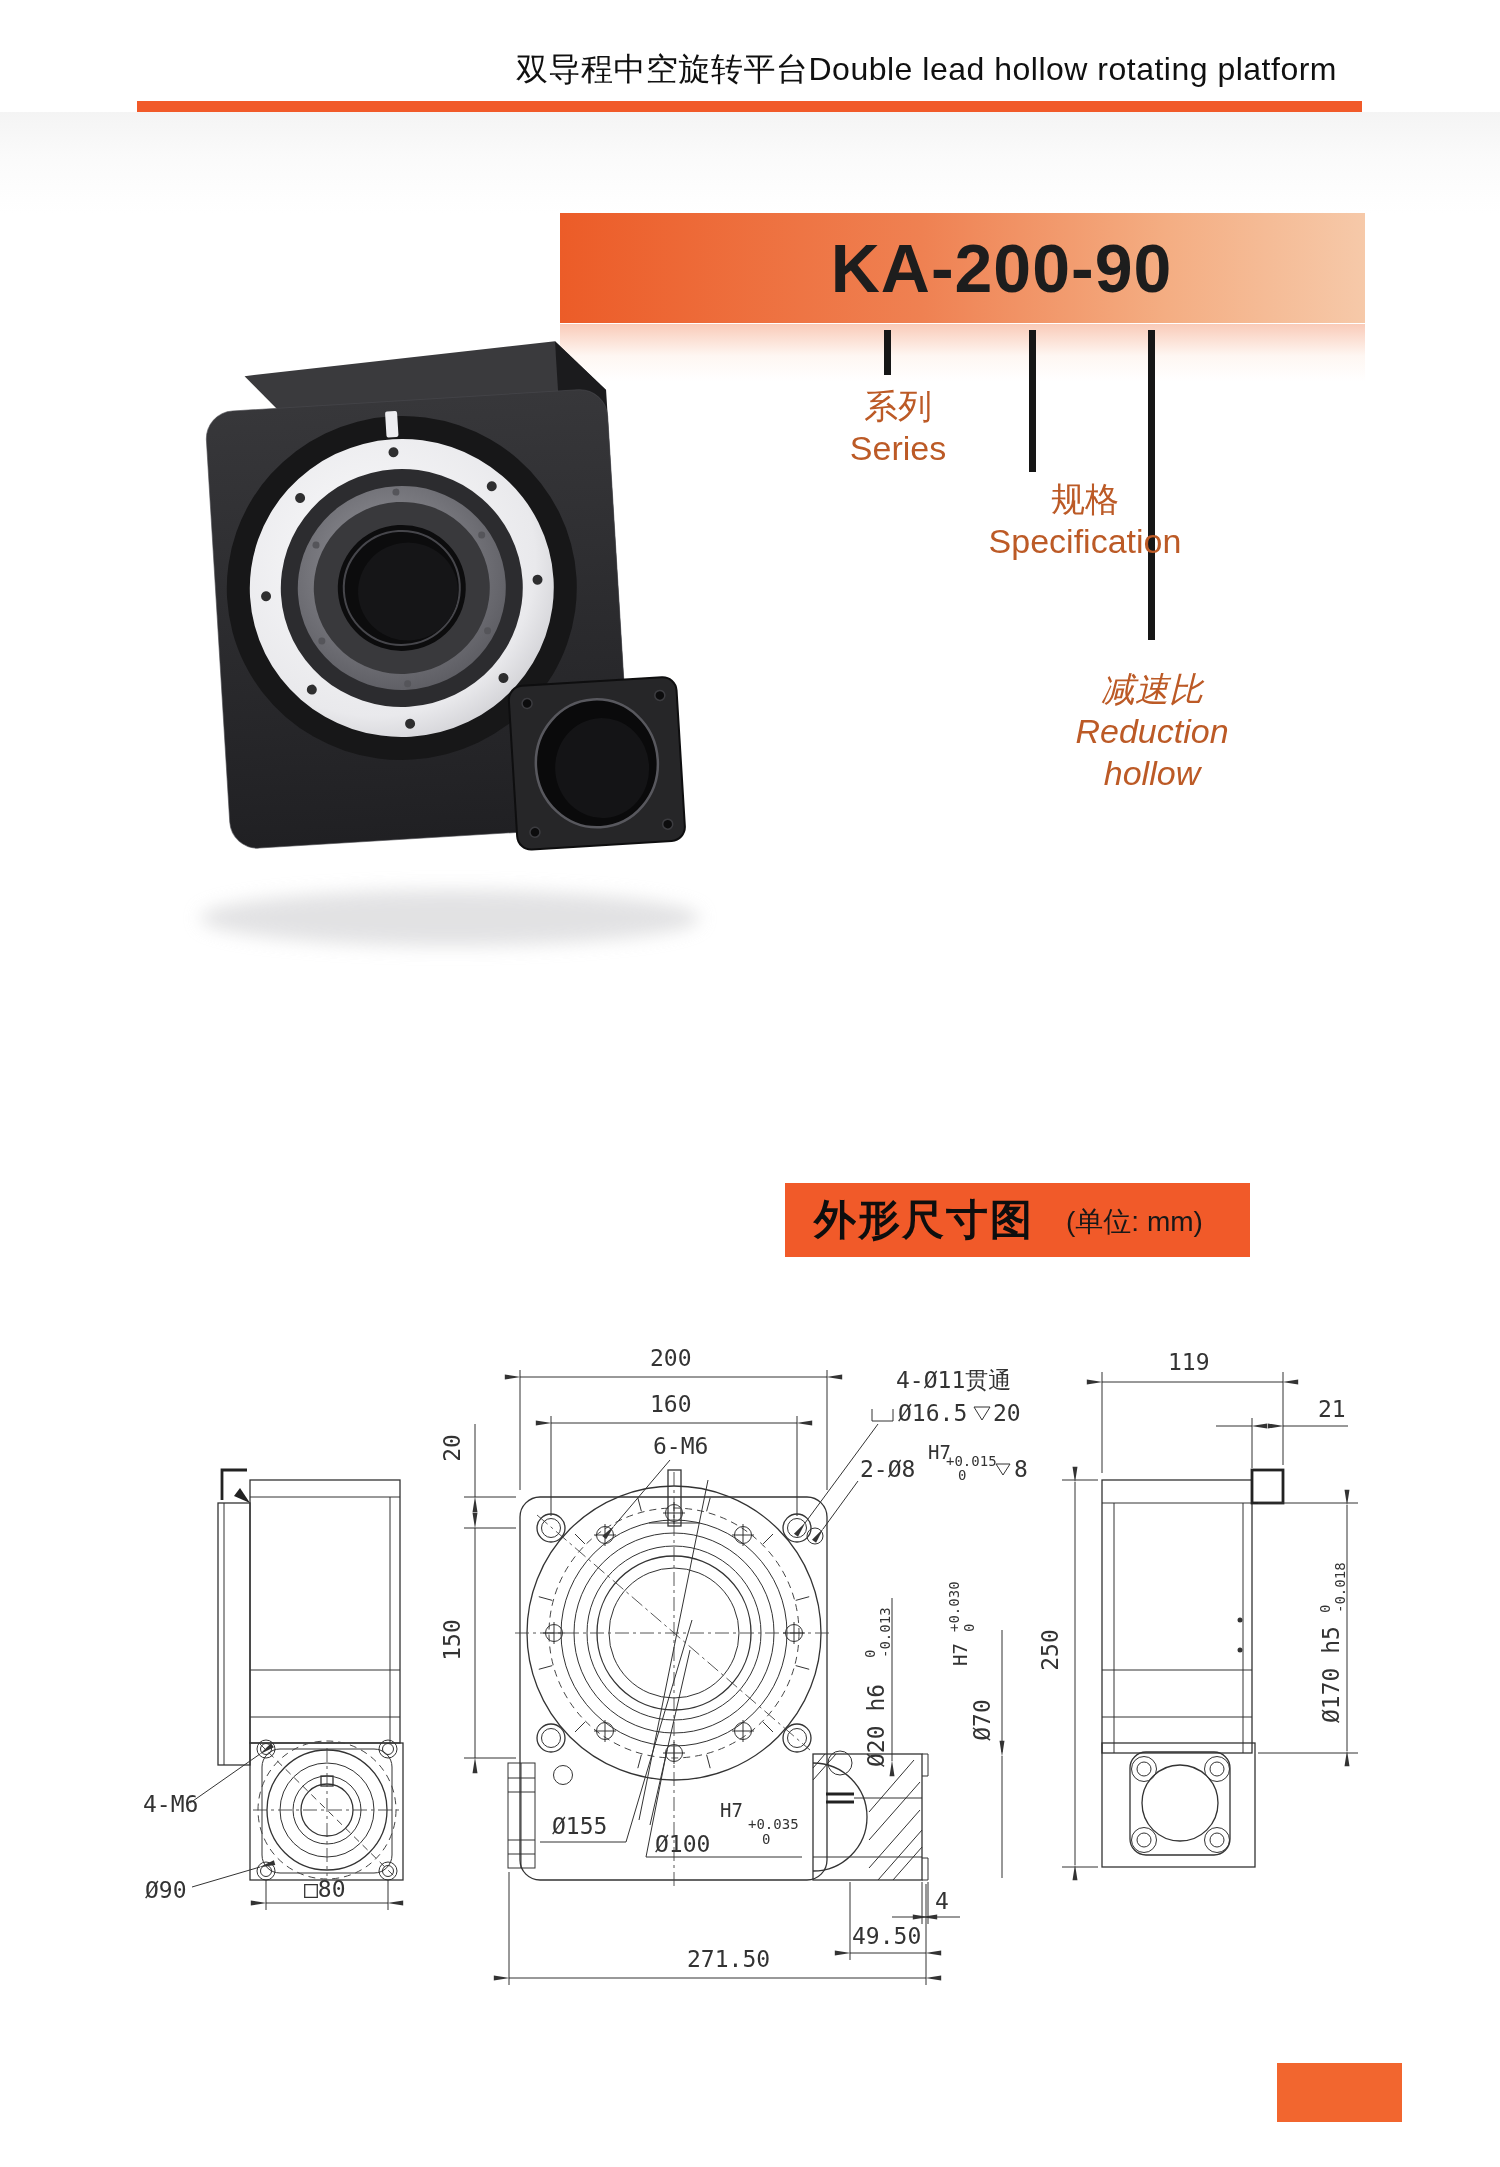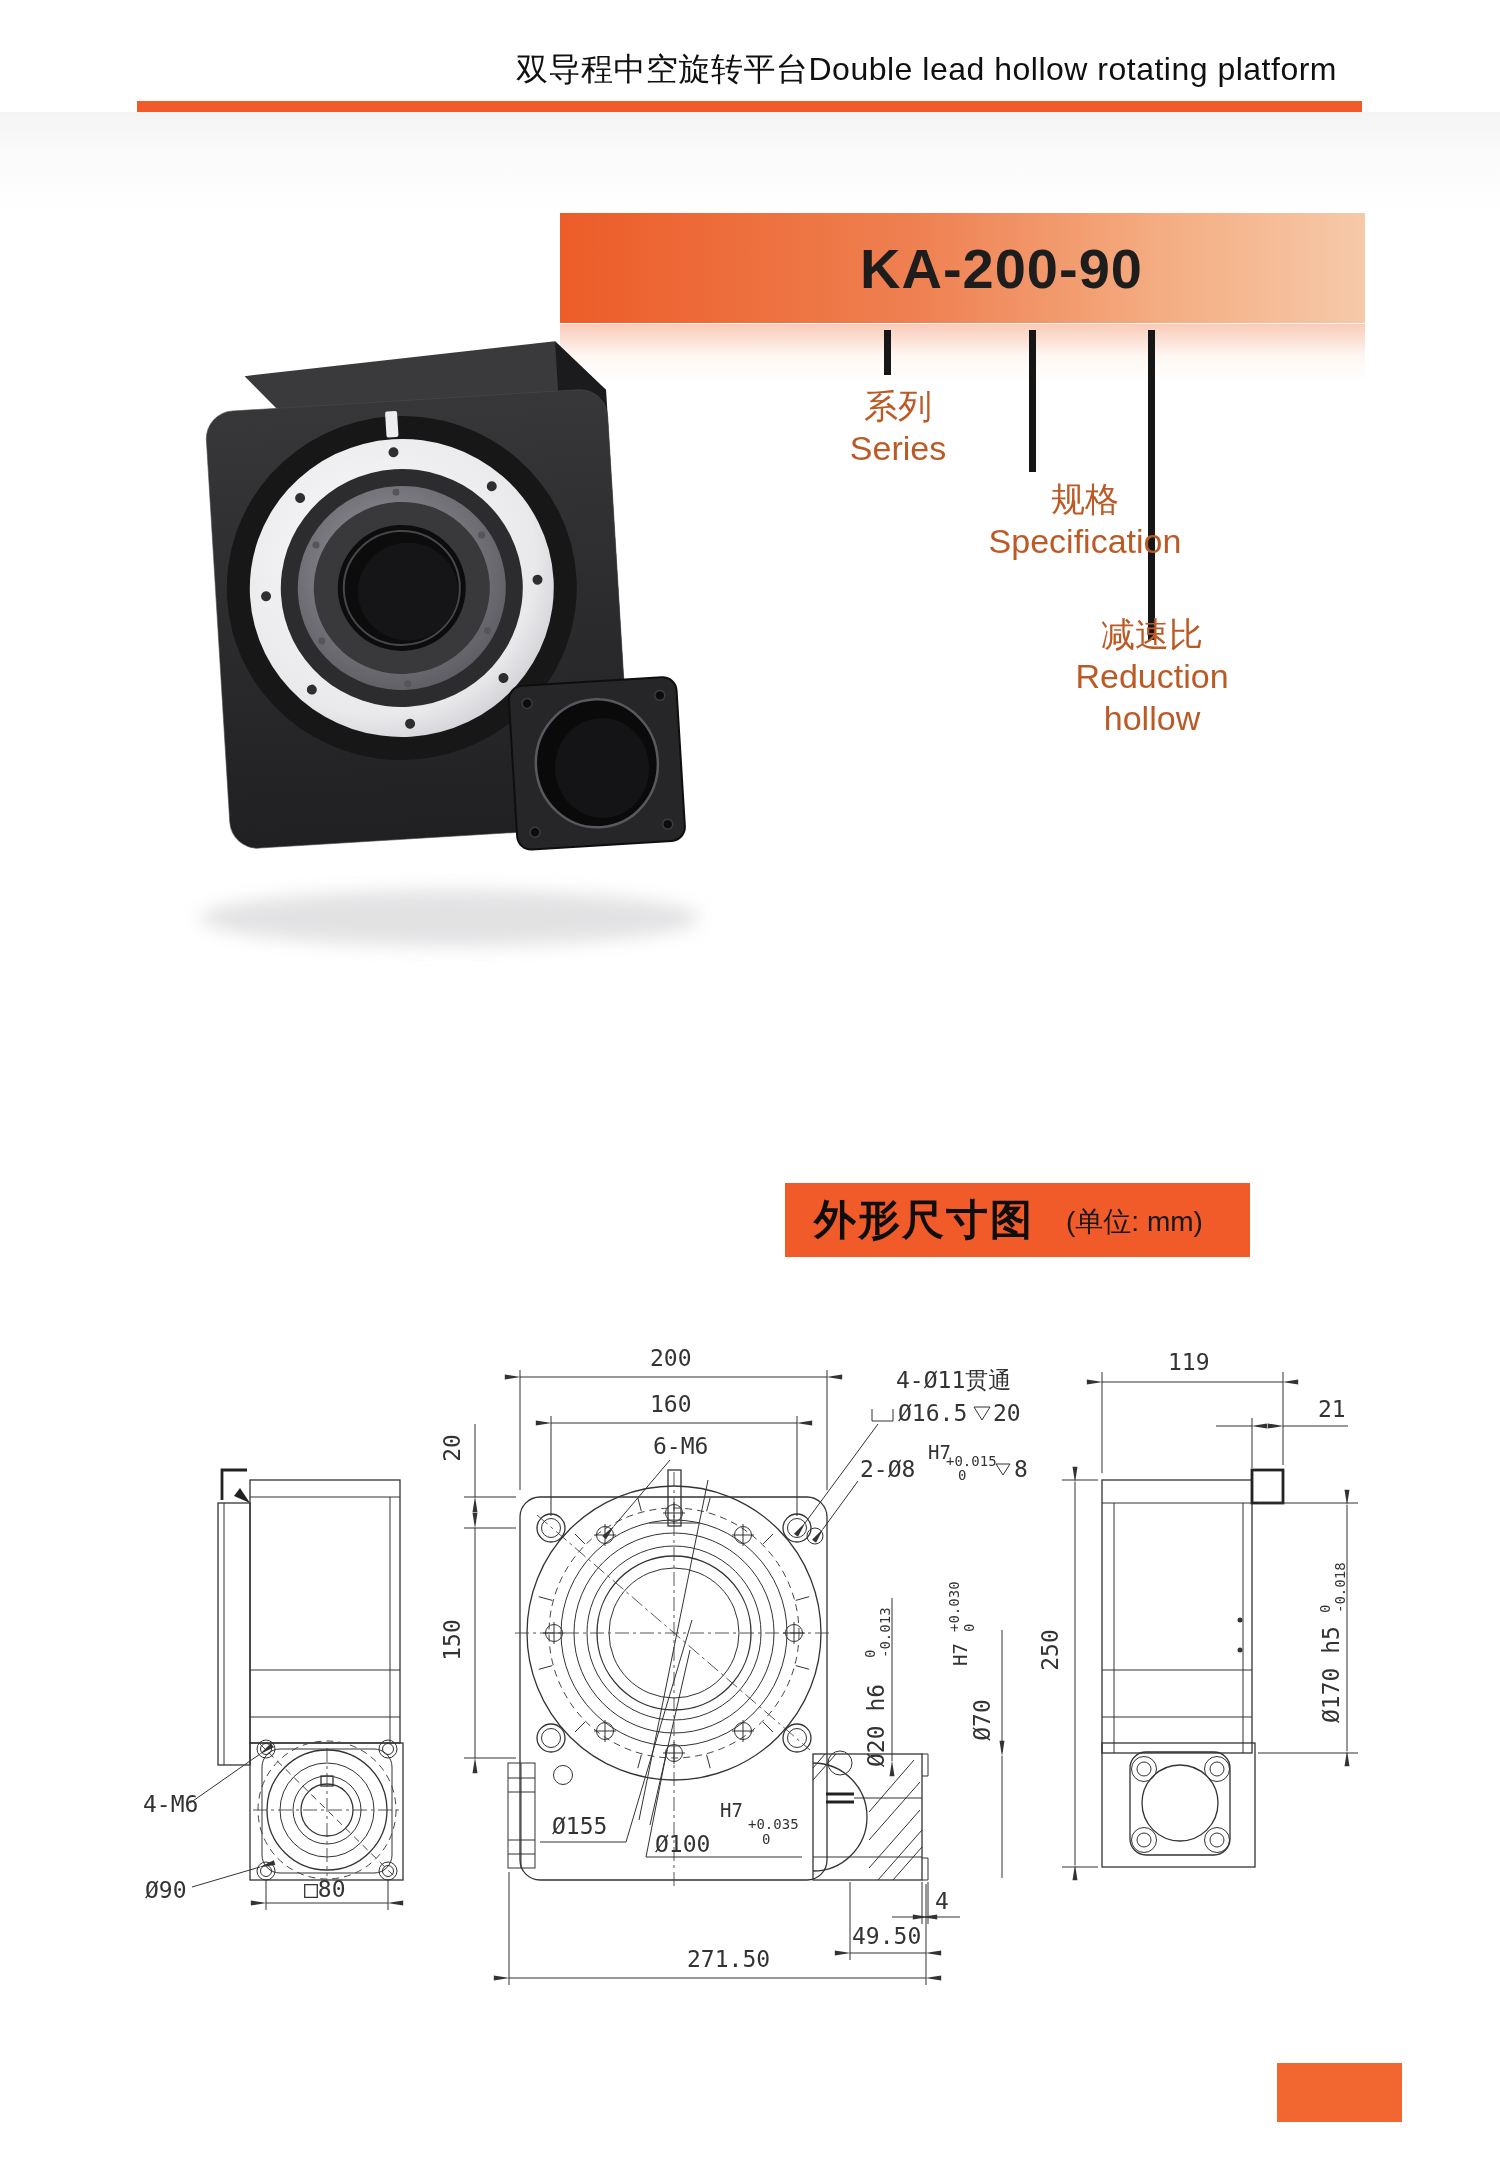--- a/index.html
+++ b/index.html
@@ -21,21 +21,21 @@
     background:linear-gradient(180deg, #ebebeb 0%, #f7f7f7 40%, #ffffff 90%);
     opacity:.55;
   }
 
   
   .model-banner {
     left:560px; top:213px; width:805px; height:110px;
     background:linear-gradient(90deg, #EC5C28 0%, #EF8152 45%, #F4AD82 75%, #F6C9A9 100%);
     display:flex; align-items:center; justify-content:center; padding-left:78px;
   }
-  .model-banner span { font-size:56px; font-weight:bold; color:#1d1d1d; letter-spacing:1px; }
+  .model-banner span { font-size:68px; font-weight:bold; color:#1d1d1d; letter-spacing:1px; }
   .model-reflection {
     left:560px; top:324px; width:805px; height:58px;
     background:linear-gradient(180deg, rgba(240,118,70,0.38) 0%, rgba(250,200,170,0.15) 55%, rgba(255,255,255,0) 100%);
   }
 
   
   .callout-line { width:7px; background:#161616; }
   .callout-label { width:300px; text-align:center; color:#BC5A26; line-height:42px; }
   .callout-label .zh { font-size:34px; }
   .callout-label .en { font-size:34px; }
@@ -80,21 +80,21 @@
 <div class="abs callout-line" style="left:1148px; top:330px; height:310px;"></div>
 
 <div class="abs callout-label" style="left:748px; top:385px;">
   <div class="zh">系列</div>
   <div class="en">Series</div>
 </div>
 <div class="abs callout-label" style="left:935px; top:478px;">
   <div class="zh">规格</div>
   <div class="en">Specification</div>
 </div>
-<div class="abs callout-label" style="left:1002px; top:613px;">
+<div class="abs callout-label" style="left:1002px; top:668px;font-style:italic;">
   <div class="zh">减速比</div>
   <div class="en">Reduction</div>
   <div class="en">hollow</div>
 </div>
 
 <svg class="abs" style="left:150px; top:290px;" width="590" height="680" viewBox="0 0 590 680">
   <defs>
     <linearGradient id="bodyGrad" x1="0" y1="0" x2="0" y2="1">
       <stop offset="0" stop-color="#37373a"></stop>
         <stop offset="1" stop-color="#202023"></stop>

